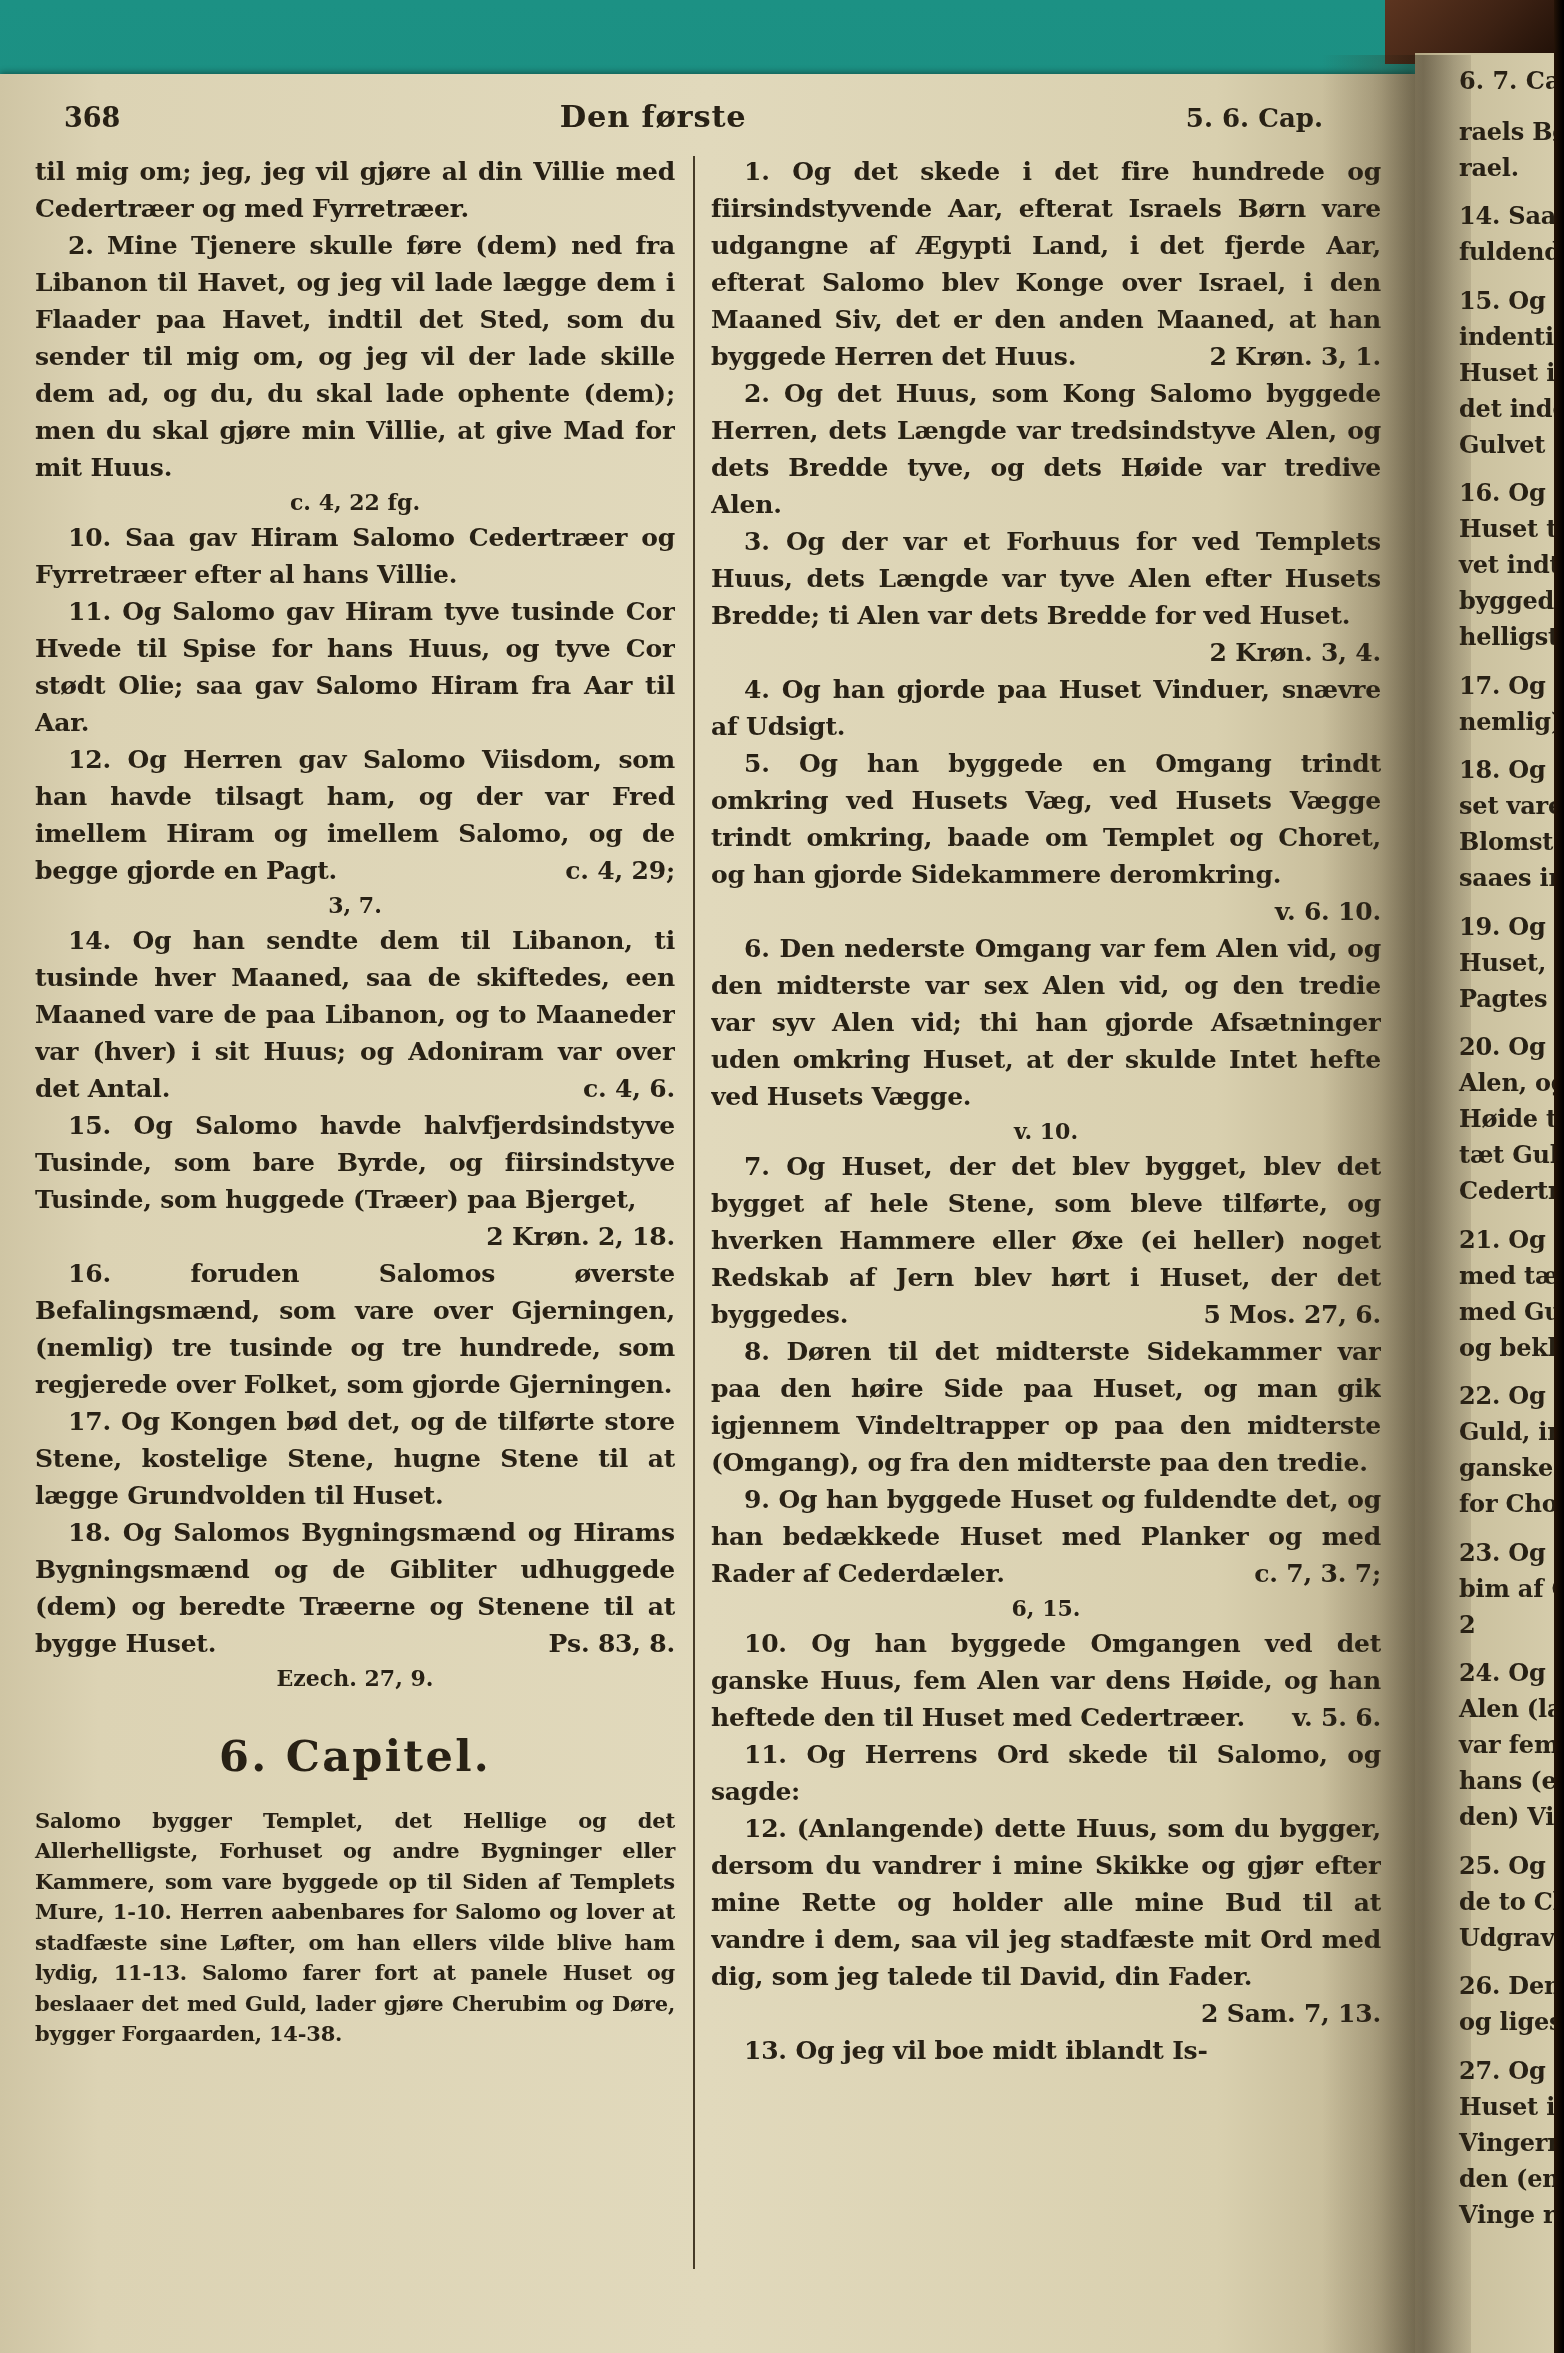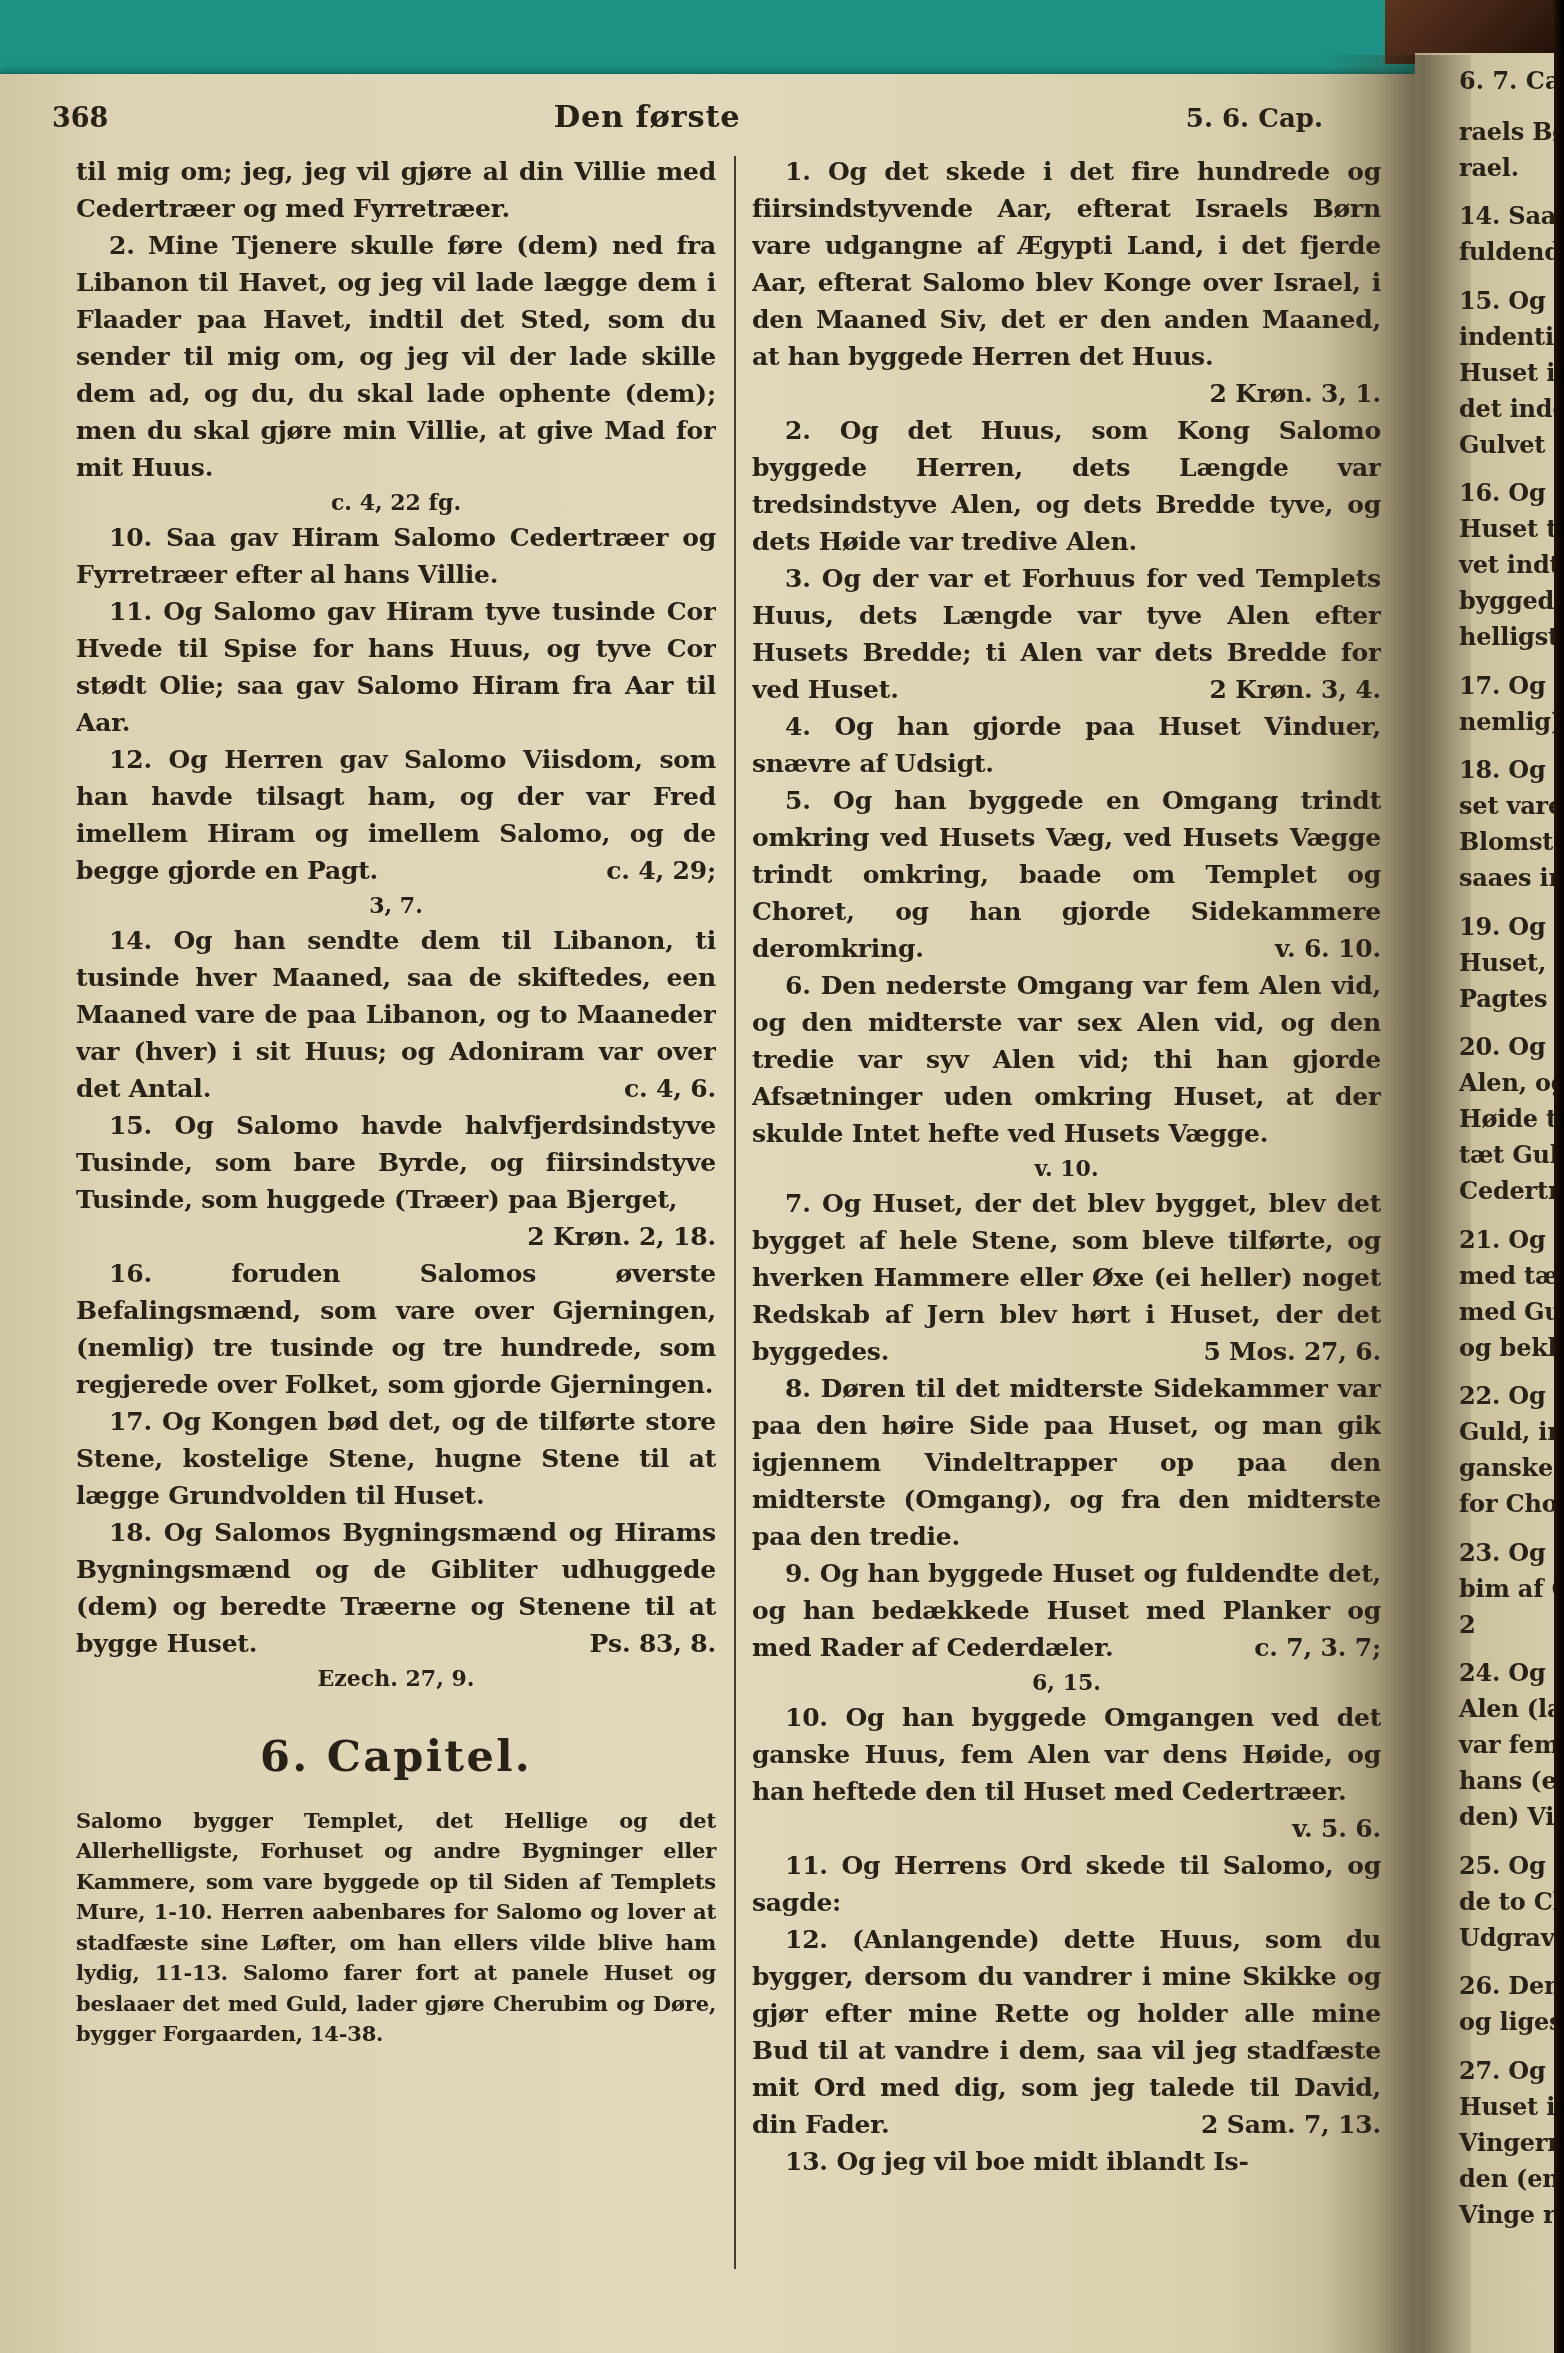--- a/index.html
+++ b/index.html
@@ -10,25 +10,25 @@
   .cover-top { position:absolute; right:0; top:0; width:180px; height:64px;
     background:linear-gradient(135deg,#5d3520 0%,#3c2113 55%,#1c0e06 100%); }
   .book-edge { position:absolute; right:0; top:0; width:11px; height:2354px;
     background:linear-gradient(90deg,#241307 0%,#000 80%); z-index:40; }
 
   .main-page { position:absolute; left:0; top:74px; width:1415px; height:2280px;
     background:linear-gradient(90deg,#cfc5a4 0%,#dcd3b4 7%,#e1d9bc 50%,#d9d0af 86%,#c2b794 97%,#a79c7a 100%);
     box-shadow:0 -2.3px 6.3px rgba(0,0,0,.4); z-index:10; }
 
   .page-header { display:flex; align-items:baseline; padding:23.5px 92px 0 52px; font-weight:bold; }
-  .page-number { font-size:27px; }
+  .page-number { font-size:27px;margin-left:12px; }
   .running-title { flex:1; text-align:center; font-size:30.5px; letter-spacing:0.8px; }
   .chapter-ref { font-size:26px; }
 
-  .columns { display:flex; padding:19px 34px 0 76px; }
+  .columns { display:flex; padding:19px 34px 0 35px; }
   .col-left { width:640px; }
   .col-rule { width:1.6px; background:#463b28; margin:3.1px 16.4px 0 18px; align-self:stretch; min-height:2113px; }
   .col-right { flex:1; min-width:0; }
 
   .verse { font-size:25px; font-weight:bold; line-height:37px; text-align:justify;
            text-indent:33px; overflow:hidden; letter-spacing:-0.2px; }
   .verse.cont { text-indent:0; }
   .vtext { }
   .ref { float:right; padding-left:14px; }
   .ref:empty { display:none; }

